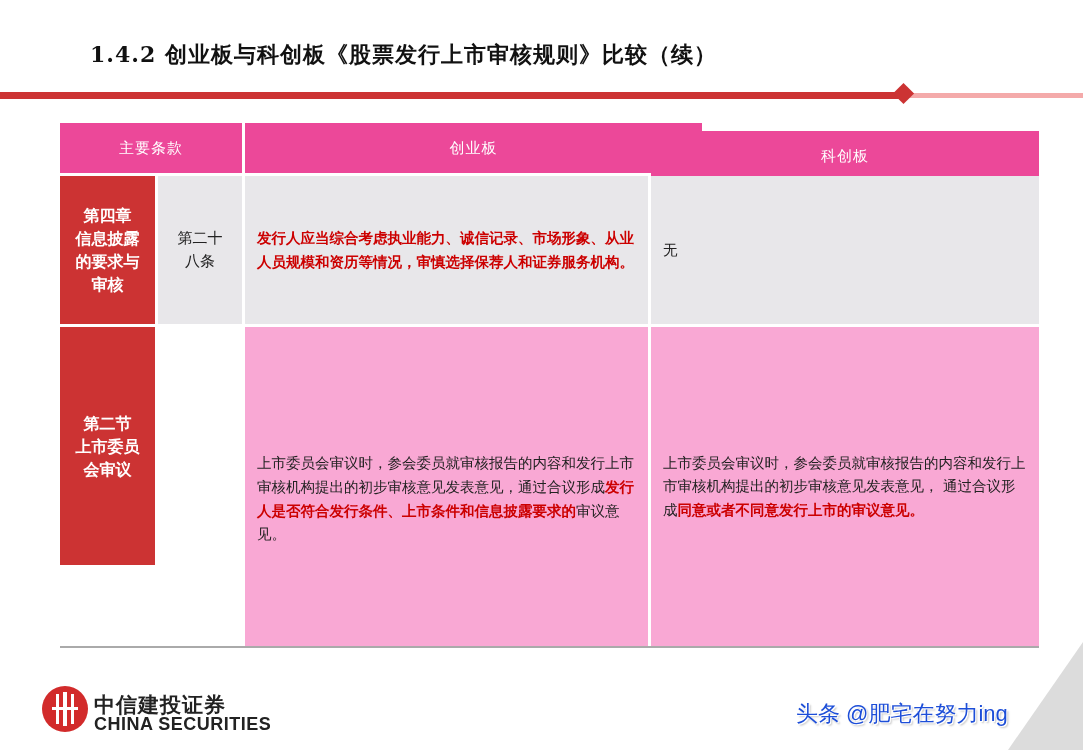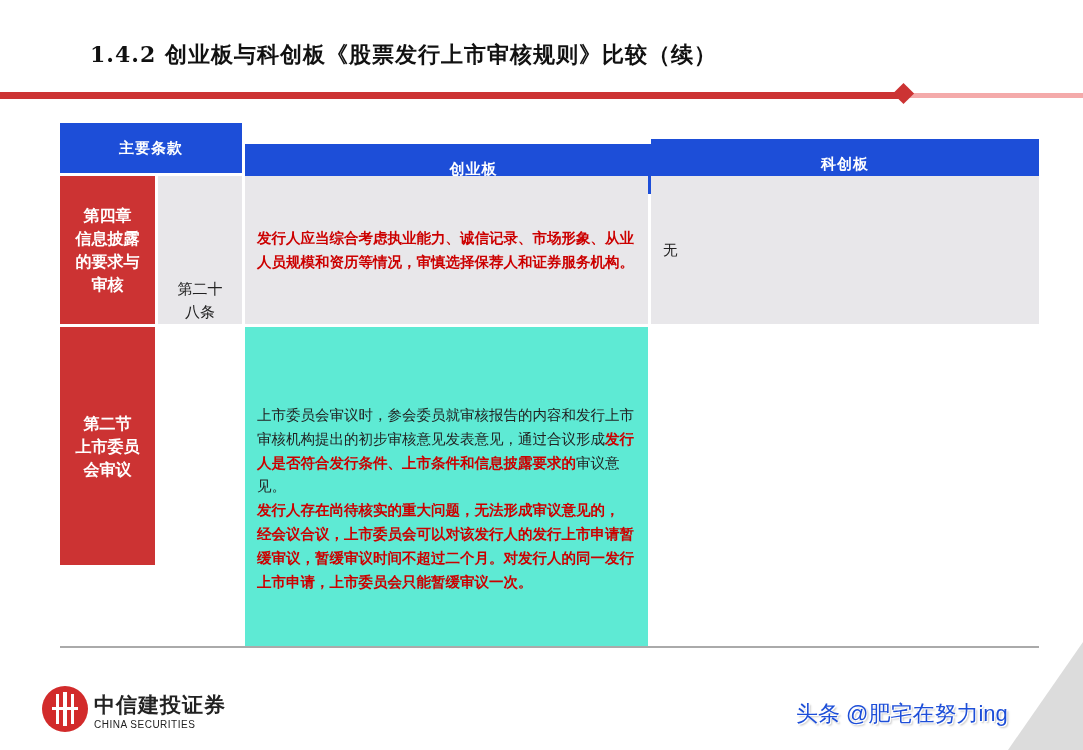--- a/index.html
+++ b/index.html
@@ -60,52 +60,51 @@
       left: 0;
       width: 979px;
     }
     .cell {
       position: absolute;
       box-sizing: border-box;
       display: flex;
       align-items: center;
     }
     .hdr {
-      background: #1d4ed8;
+      background: #ec4899;
       color: #ffffff;
-      font-weight: bold;
+      font-weight: normal;
       font-size: 15px;
       justify-content: center;
       letter-spacing: 1px;
     }
     .sec {
       background: #cc3333;
       color: #ffffff;
       font-weight: bold;
       font-size: 16px;
       justify-content: center;
       text-align: center;
       line-height: 23px;
     }
     .art {
       justify-content: center;
       text-align: center;
       font-size: 15px;
       line-height: 23px;
       color: #222222;
-      align-items: flex-end;
     }
     .txt {
       font-size: 14.5px;
       line-height: 23px;
       color: #222222;
       padding: 0 12px;
     }
     .gray { background: #e8e7ea; }
-    .white { background: #5eead4; }
+    .white { background: #f9a8d4; }
     .red { color: #cc0000; font-weight: bold; }
     .bottom-line {
       position: absolute;
       left: 60px;
       top: 646px;
       width: 979px;
       height: 2px;
       background: #aaaaaa;
     }
 
@@ -136,24 +135,25 @@
     .logo-cn {
       font-family: "DejaVu Sans", "Liberation Sans", sans-serif;
       font-weight: bold;
       font-size: 21px;
       color: #222222;
       letter-spacing: 1px;
       line-height: 24px;
     }
     .logo-en {
       font-family: "Liberation Sans", "DejaVu Sans", sans-serif;
-      font-size: 10px;
+      font-size: 18px;
       color: #222222;
       letter-spacing: 0.5px;
       line-height: 15px;
+      font-weight: bold;
     }
     .corner {
       position: absolute;
       right: 0;
       bottom: 0;
       width: 0;
       height: 0;
       border-left: 75px solid transparent;
       border-bottom: 108px solid #dcdcdc;
     }
@@ -173,22 +173,22 @@
 
 <div class="title">1.4.2  创业板与科创板《股票发行上市审核规则》比较（续）</div>
 <div class="rule-dark"></div>
 <div class="rule-light"></div>
 <div class="rule-diamond"></div>
 
 <div class="tbl">
 
   <div class="row" style="top:0;height:50px;">
     <div class="cell hdr" style="left:0;top:0;width:182px;height:50px;">主要条款</div>
-    <div class="cell hdr" style="left:185px;top:0;width:457px;height:50px;margin-top:21px;">创业板</div>
-    <div class="cell hdr" style="left:591px;top:16px;width:388px;height:50px;">科创板</div>
+    <div class="cell hdr" style="left:185px;top:0;width:457px;height:50px;">创业板</div>
+    <div class="cell hdr" style="left:591px;top:8px;width:388px;height:50px;">科创板</div>
   </div>
 
   <div class="row" style="top:53px;height:132px;">
     <div class="cell sec" style="left:0;top:0;width:95px;height:148px;">
       <div>
         <div>第四章</div>
         <div>信息披露</div>
         <div>的要求与</div>
         <div>审核</div>
       </div>
@@ -214,21 +214,26 @@
   <div class="row" style="top:204px;height:319px;">
     <div class="cell sec" style="left:0;top:0;width:95px;height:238px;">
       <div>
         <div>第二节</div>
         <div>上市委员</div>
         <div>会审议</div>
       </div>
     </div>
     <div class="cell txt white" style="left:185px;top:0;width:403px;height:319px;padding-top:24px;">
       <div>
-        <span>上市委员会审议时，参会委员就审核报告的内容和发行上市审核机构提出的初步审核意见发表意见，通过合议形成</span><span class="red">发行人是否符合发行条件、上市条件和信息披露要求的</span><span>审议意见。</span><br><span class="red">发行人存在尚待核实的重大问题，无法形成审议意见的， 经会议合议，上市委员会可以对该发行人的发行上市申请暂缓审议，暂缓审议时间不超过二个月。对发行人的同一发行上市申请，上市委员会只能暂缓审议一次。</span>
+        <span>上市委员会审议时，参会委员就审核报告的内容和发行上市审核机构提出的初步审核意见发表意见，通过合议形成</span><span class="red">发行人是否符合发行条件、上市条件和信息披露要求的</span><span>审议意见。</span><br>
+      </div>
+    </div>
+    <div class="cell txt white" style="left:591px;top:0;width:388px;height:319px;">
+      <div>
+        <span>上市委员会审议时，参会委员就审核报告的内容和发行上市审核机构提出的初步审核意见发表意见， 通过合议形成</span><span class="red">同意或者不同意发行上市的审议意见。</span>
       </div>
     </div>
   </div>
 </div>
 
 <div class="bottom-line"></div>
 
 <div class="logo">
   <div class="logo-mark">
     <div class="bar" style="left:14px;top:8px;width:3px;height:30px;"></div>

